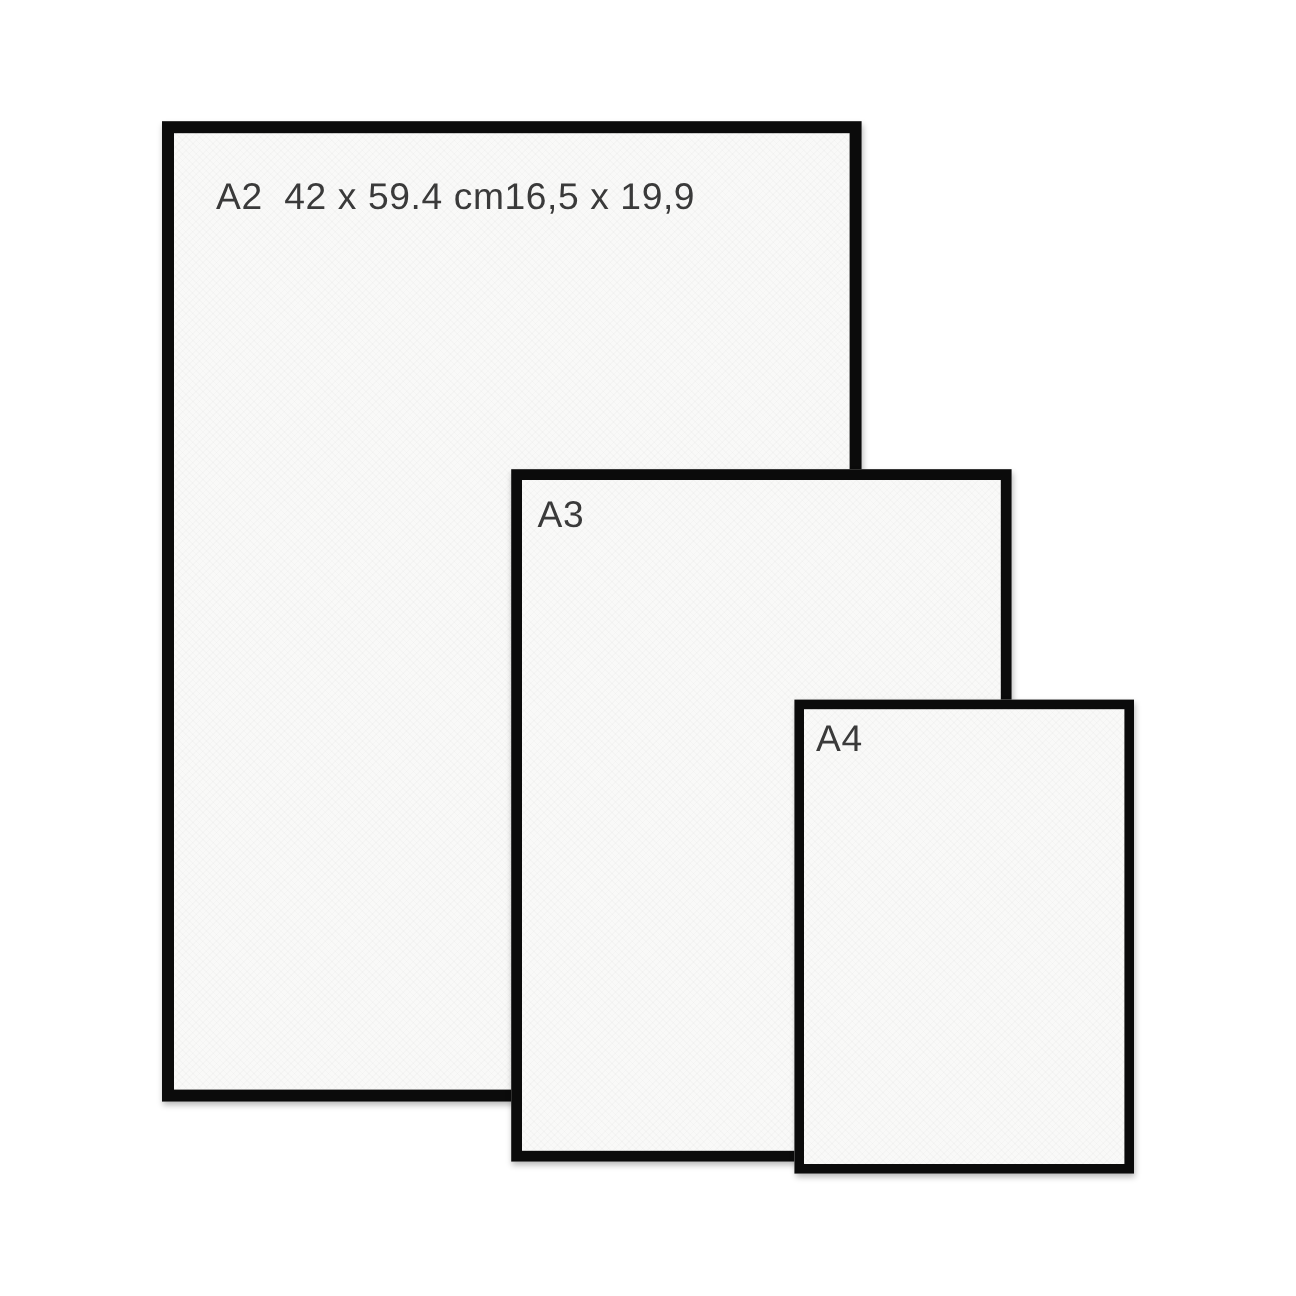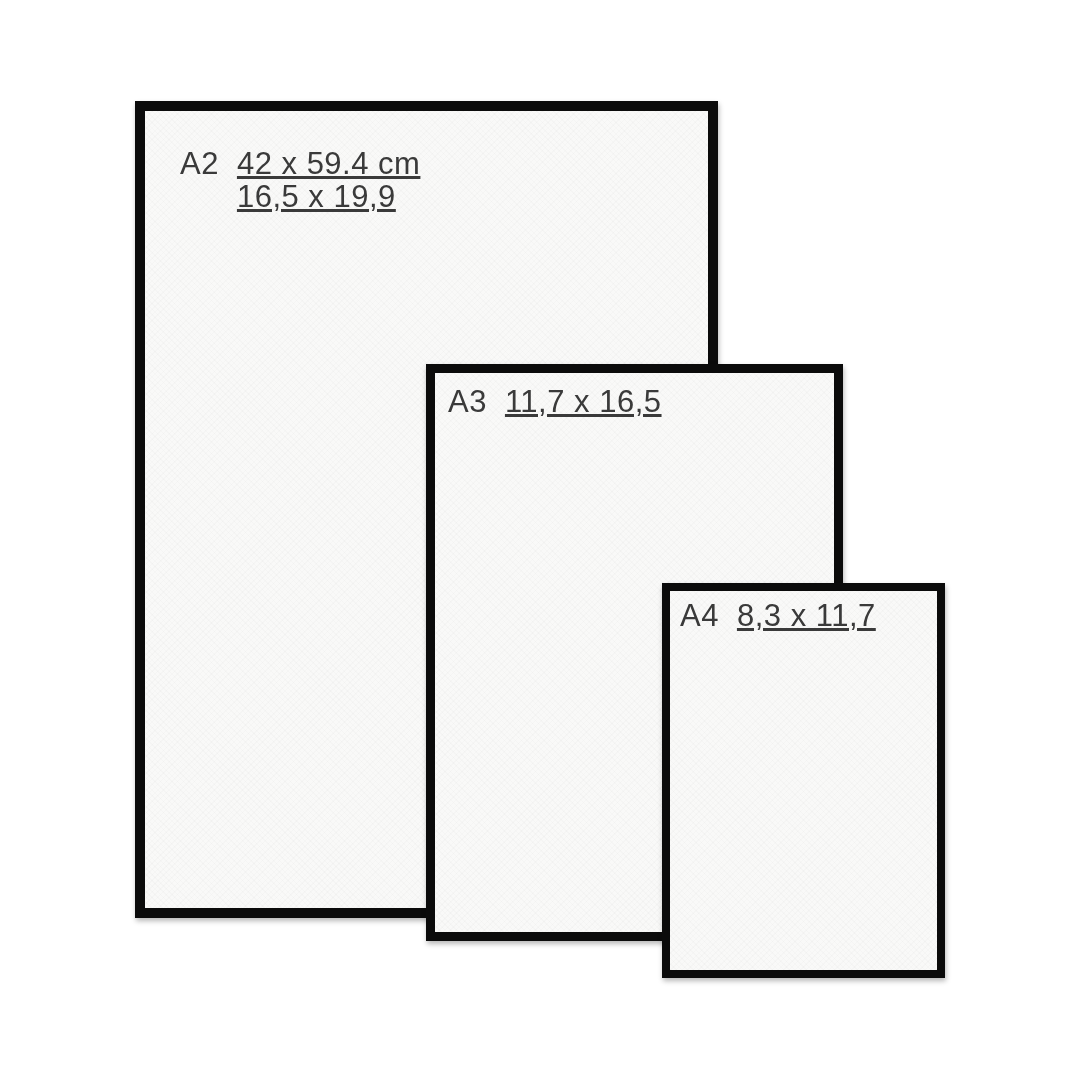--- a/index.html
+++ b/index.html
@@ -30,21 +30,21 @@
       repeating-linear-gradient(-45deg, rgba(0,0,0,0.015) 0 1px, transparent 1px 4px);
     box-shadow: 1px 3px 5px rgba(0,0,0,0.28);
   }
   .frame-a2 {
     left: 135px; top: 101px;
     width: 583px; height: 817px;
     border-width: 10px;
     z-index: 1;
   }
   .frame-a3 {
-    left: 426px; top: 364px;
+    left: 426px; top: 391px;
     width: 417px; height: 577px;
     border-width: 9px;
     z-index: 2;
   }
   .frame-a4 {
     left: 662px; top: 583px;
     width: 283px; height: 395px;
     border-width: 8px;
     z-index: 3;
   }
@@ -52,28 +52,27 @@
     display: flex;
     align-items: flex-start;
     color: #3a3a3a;
     font-size: 31px;
     line-height: 33px;
     letter-spacing: 0.5px;
     white-space: nowrap;
   }
   .frame-a2 .size-label { padding: 36px 0 0 35px; }
   .frame-a3 .size-label { padding: 12px 0 0 13px; }
-  .frame-a4 .size-label { padding: 8px 0 0 10px; }
+  .frame-a4 .size-label { padding: 8px 0 0 10px; gap: 48px; }
   .size-code {
     margin-right: 18px;
   }
   .dims {
     display: flex;
-    flex-direction: column;
-    text-decoration: underline;
+    flex-direction: row;
   }
 </style>
 </head>
 <body>
 
 <div class="stage">
 
   <div class="frame frame-a2">
     <div class="size-label">
       <span class="size-code">A2</span>
@@ -81,27 +80,25 @@
         <span>42 x 59.4 cm</span>
         <span>16,5 x 19,9</span>
       </span>
     </div>
   </div>
 
   <div class="frame frame-a3">
     <div class="size-label">
       <span class="size-code">A3</span>
       <span class="dims">
-        <span>11,7 x 16,5</span>
       </span>
     </div>
   </div>
 
   <div class="frame frame-a4">
     <div class="size-label">
       <span class="size-code">A4</span>
       <span class="dims">
-        <span>8,3 x 11,7</span>
       </span>
     </div>
   </div>
 
 </div>
 
 </body></html>

